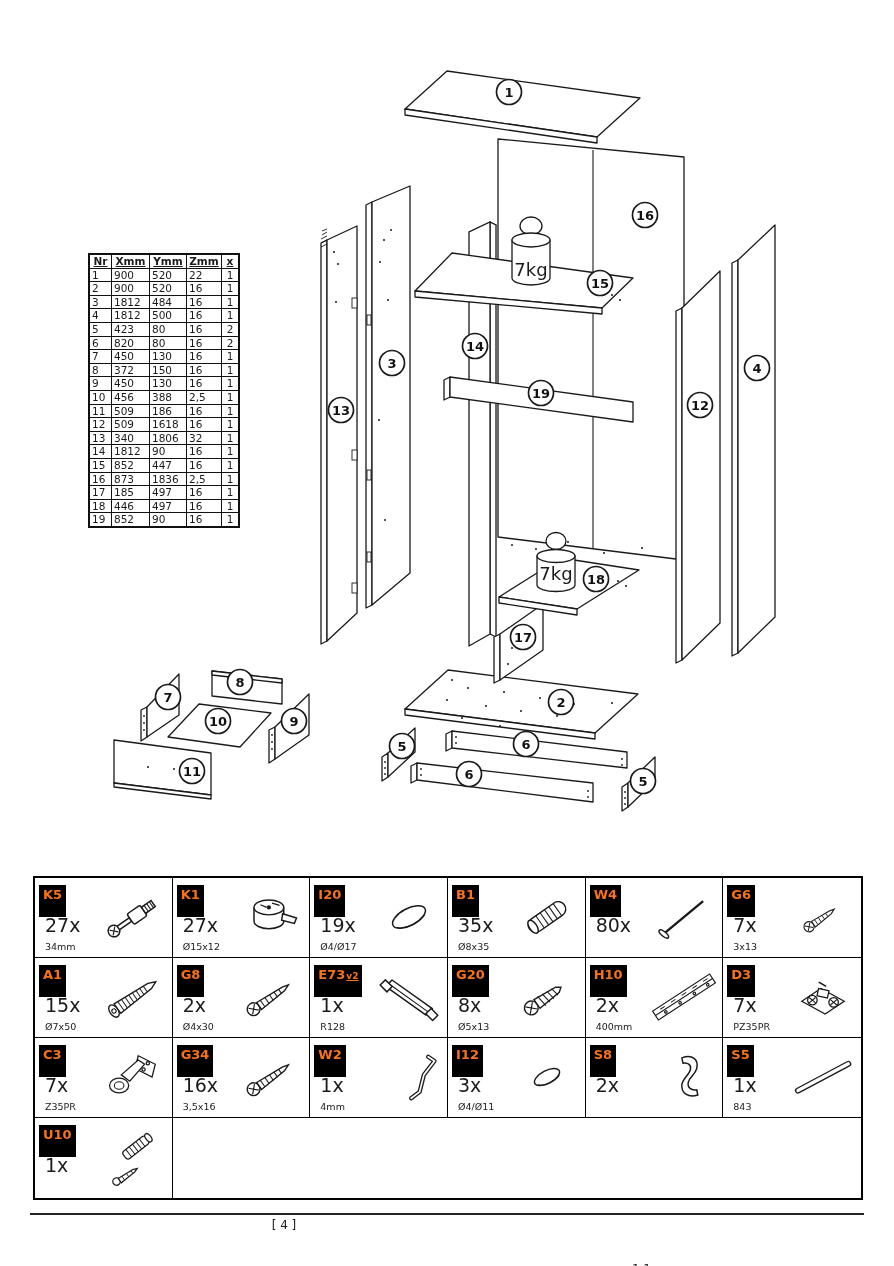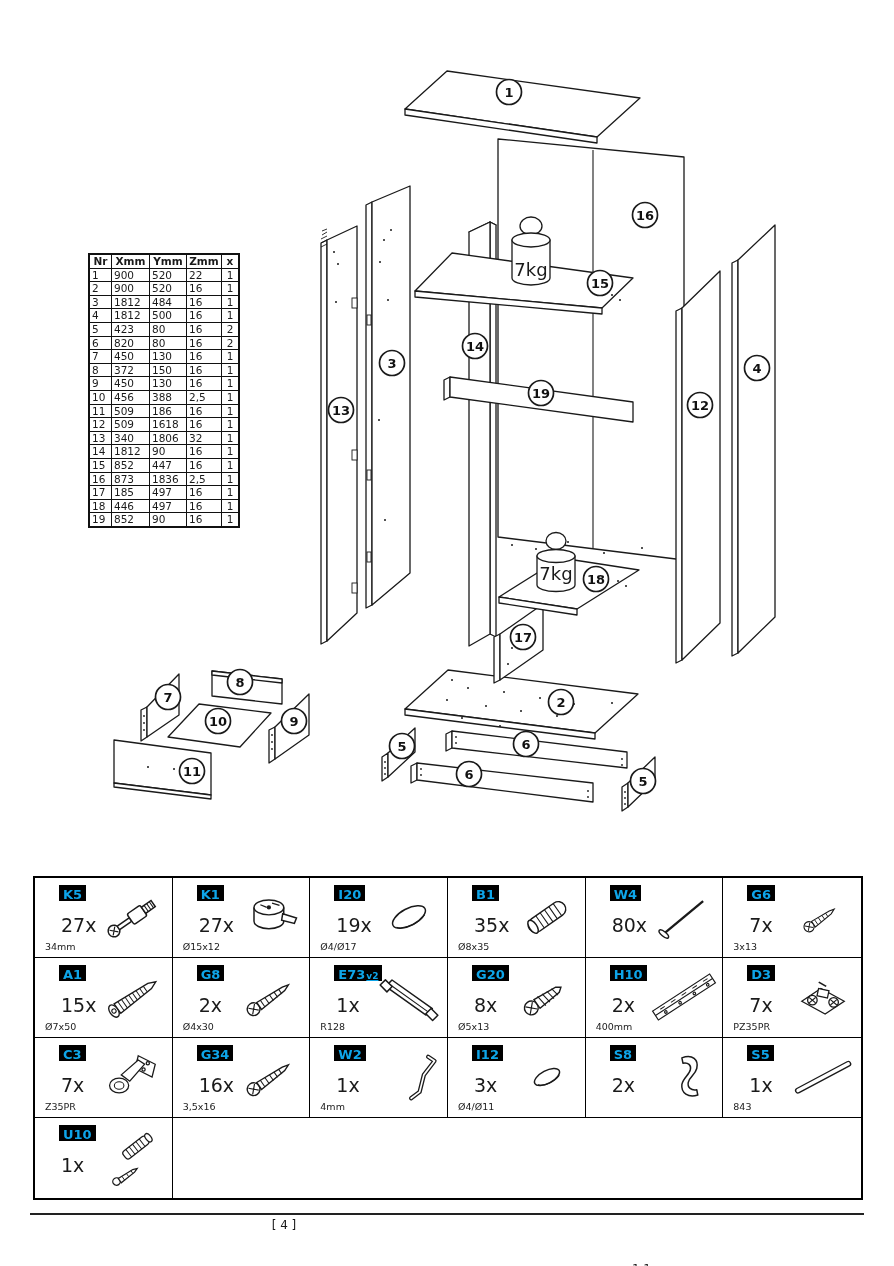--- a/index.html
+++ b/index.html
@@ -13,40 +13,40 @@
   .diagram .mark{fill:#fff;stroke:#1a1a1a;stroke-width:0.9;}
   .diagram .hatch{fill:none;stroke:#1a1a1a;stroke-width:0.9;}
   .diagram .labels circle{fill:#fff;stroke:#1a1a1a;stroke-width:1.7;}
   .diagram .labels text{font-size:13px;font-weight:bold;text-anchor:middle;fill:#111;}
   .diagram .wlabels text{font-size:18px;text-anchor:middle;fill:#1a1a1a;}
   
   .dim-table{position:absolute;left:88px;top:253px;border-collapse:collapse;background:#fff;
              border:2px solid #111;}
   .dim-table th,.dim-table td{border:1px solid #111;font-size:10.5px;padding:0 2px;height:12.6px;
              line-height:1;white-space:nowrap;}
-  .dim-table th{font-weight:bold;text-align:center;}
+  .dim-table th{font-weight:bold;text-align:center;text-decoration:underline;}
   .dim-table td{text-align:left;}
   .dim-table td:last-child{text-align:center;}
   .dim-table td:nth-child(1){width:17px;}
   .dim-table td:nth-child(2){width:33px;}
   .dim-table td:nth-child(3){width:32px;}
   .dim-table td:nth-child(4){width:30px;}
   .dim-table td:nth-child(5){width:12px;}
   
   .hw-grid{position:absolute;left:33px;top:876px;width:830px;height:324px;display:grid;
            grid-template-columns:repeat(6,1fr);grid-template-rows:repeat(4,1fr);
            border:2px solid #000;background:#fff;box-sizing:border-box;}
   .hw-cell{position:relative;border-right:1px solid #000;border-bottom:1px solid #000;}
   .hw-cell:nth-child(6n){border-right:none;}
   .hw-cell:nth-child(n+19){border-bottom:none;}
   .hw-filler{grid-column:3/7;border:none;}
-  .hw-badge{position:absolute;top:7px;left:24px;background:#000;color:#0ea5e9;font-weight:bold;
-            font-size:13px;line-height:1;padding:3px 4px 0;}
+  .hw-badge{position:absolute;top:7px;left:4px;background:#000;color:#f97316;font-weight:bold;
+            font-size:13px;line-height:1;padding:3px 4px 16px;}
   .hw-sub{font-size:9px;font-weight:bold;margin-left:1px;text-decoration:underline;}
-  .hw-qty{position:absolute;left:26px;top:36px;font-size:19px;}
+  .hw-qty{position:absolute;left:10px;top:36px;font-size:19px;}
   .hw-spec{position:absolute;left:10px;bottom:5px;font-size:9.5px;margin-top:28px;}
   .hw-ic{position:absolute;right:4px;top:10px;width:68px;height:58px;}
   .hw-ic svg{width:100%;height:100%;}
   
   .footer-line{position:absolute;left:30px;right:30px;top:1213px;border-top:2px solid #222;}
   .footer-page{position:absolute;left:244px;top:1218px;width:80px;text-align:center;font-size:12px;}
   .footer-version{position:absolute;left:571px;top:1218px;width:80px;text-align:right;font-size:12px;margin-top:44px;}
 </style>
 </head>
 <body>

